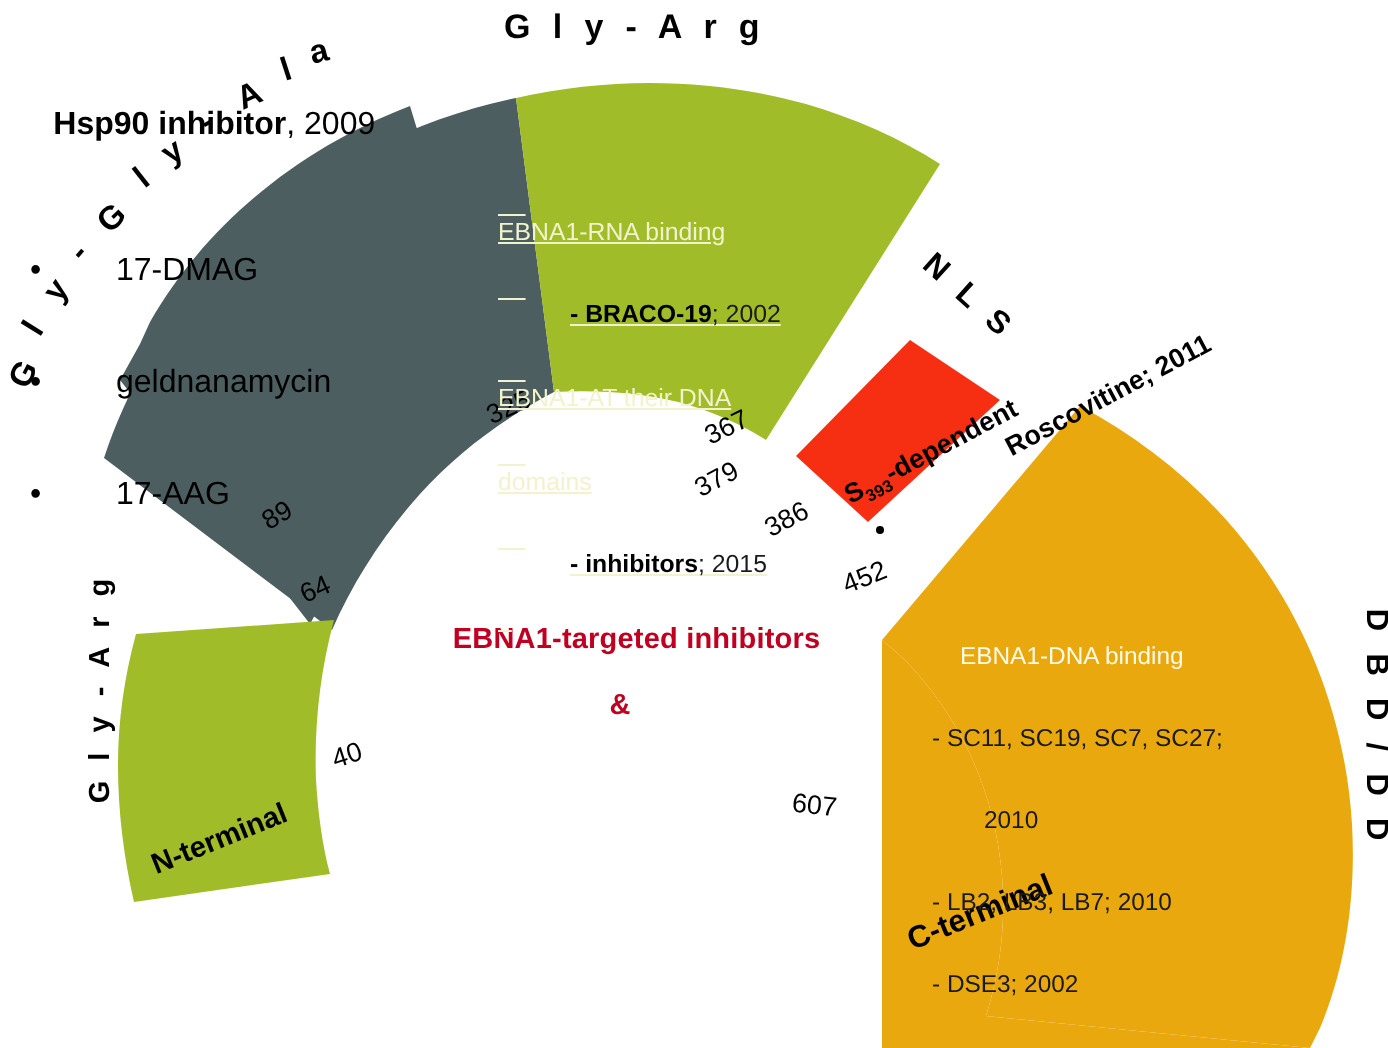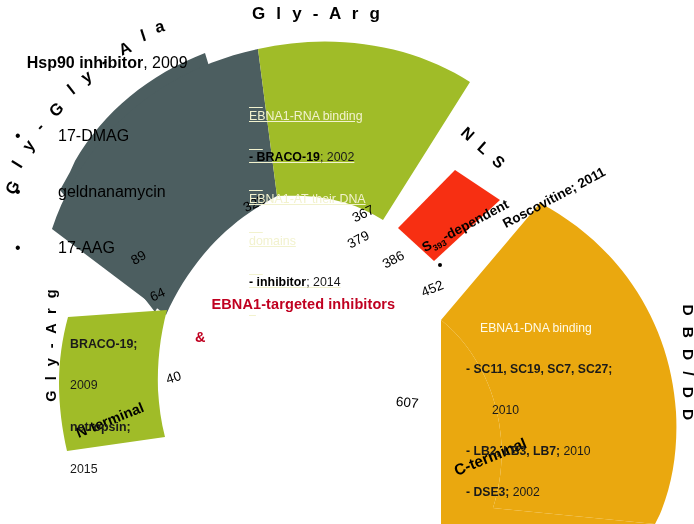--- a/index.html
+++ b/index.html
@@ -28,22 +28,23 @@
   }
   .txt {
     position: absolute;
     white-space: pre;
     line-height: 1.12;
   }
 
   
   .center-title {
     left: 195px;
-    top: 280px;
+    top: 296px;
     width: 230px;
+    text-align: center;
     color: #c00020;
     font-size: 14.5px;
     font-weight: bold;
     letter-spacing: 0.1px;
   }
   .center-title .amp { display: block; }
   .blk-gga .hdr b { font-weight: bold; }
   .bullrow {
     display: block;
     position: relative;
@@ -61,42 +62,42 @@
   
   .blk-gr-top {
     left: 249px;
     top: 82px;
     width: 170px;
     font-size: 12.4px;
     color: #f2f2ce;
     text-decoration: underline;
   }
   .blk-gr-top .sub { color: #1a1a1a; }
-  .blk-gr-top .sub b { color: #000000; font-weight: bold; }
+  .blk-gr-top .sub b { color: #000000; font-weight: bold; margin-left: 36px; }
 
   
   .blk-nterm {
     left: 70px;
     top: 310px;
     width: 110px;
     font-size: 12.4px;
     color: #1a1a1a;
   }
   .blk-nterm b { font-weight: bold; }
 
   
   .blk-cterm {
     left: 466px;
     top: 295px;
     width: 215px;
     font-size: 12.2px;
     color: #1a1a1a;
   }
   .blk-cterm .whitehdr { color: #fffbe8; font-weight: normal; margin-left: 14px; }
-  .blk-cterm b { font-weight: bold; }
+  .blk-cterm b { font-weight: normal; }
   .blk-cterm .ind { padding-left: 26px; display: block; }
   sub { font-size: 8.5px; }
 
   
   .lbl {
     position: absolute;
     color: #000000;
     font-weight: bold;
     white-space: pre;
     transform-origin: 50% 50%;
@@ -283,29 +284,23 @@
     <div class="bullrow"><span class="dot">•</span><span>17-DMAG</span></div>
     <div class="bullrow"><span class="dot">•</span><span>geldnanamycin</span></div>
     <div class="bullrow"><span class="dot">•</span><span>17-AAG</span></div>
   </div>
 
   <div class="txt blk-gr-top">
     <div>EBNA1-RNA binding</div>
     <div class="sub"><b>- BRACO-19</b><span>; 2002</span></div>
     <div>EBNA1-AT their DNA</div>
     <div>domains</div>
-    <div class="sub"><b>- inhibitor</b><span>; 2014</span></div>
-  </div>
-
-  <div class="txt blk-nterm">
-    <div><b>BRACO-19;</b></div>
-    <div>2009</div>
-    <div><b>netropsin;</b></div>
-    <div>2015</div>
-  </div>
+    <div class="sub"><b>- inhibitors</b><span>; 2015</span></div>
+  </div>
+
 
   <div class="txt blk-cterm">
     <div class="whitehdr">EBNA1-DNA binding</div>
     <div><b>- SC11, SC19, SC7, SC27;</b></div>
     <div class="ind">2010</div>
     <div><b>- LB2, LB3, LB7;</b><span> 2010</span></div>
     <div><b>- DSE3;</b><span> 2002</span></div>
     
     
     

